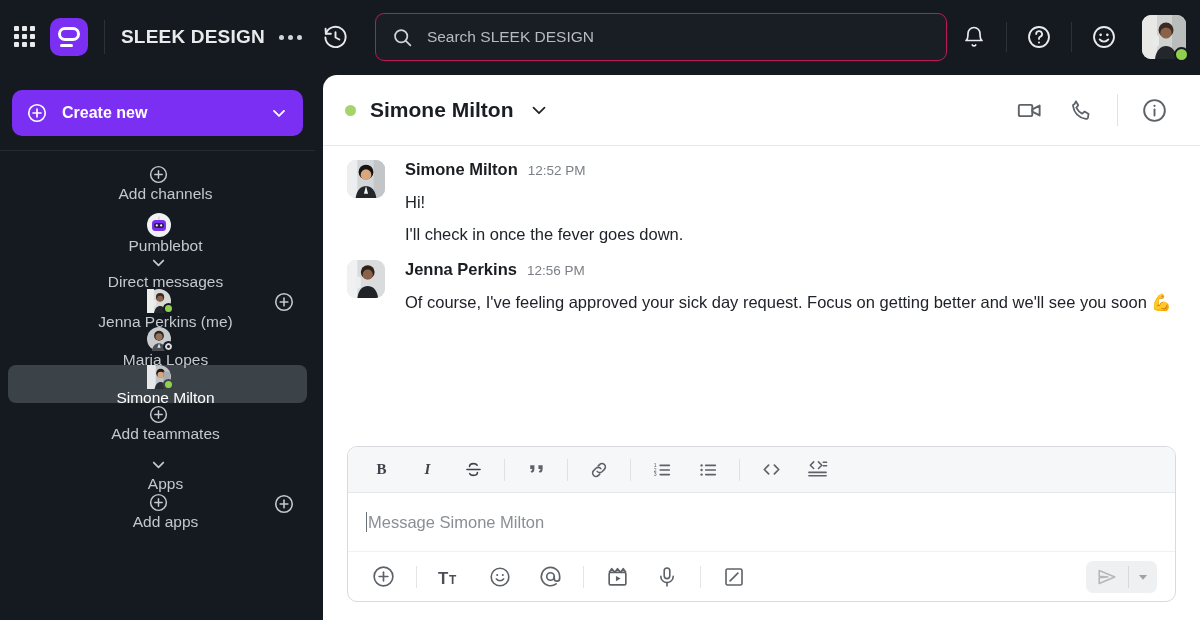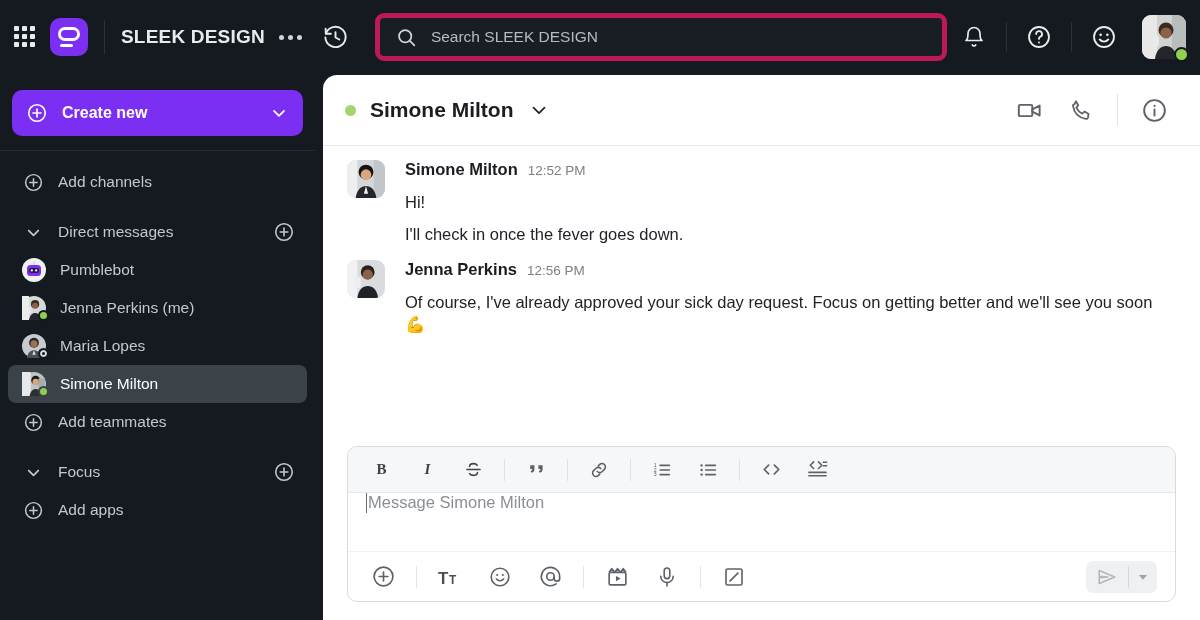--- a/index.html
+++ b/index.html
@@ -38,21 +38,21 @@
     color: #e9eaec; font-size: 19px; font-weight: bold; letter-spacing: .2px;
     white-space: nowrap; cursor: pointer;
   }
   .dots-btn {
     margin-left: 12px; display: flex; gap: 4px; align-items: center; cursor: pointer; padding: 6px 2px;
   }
   .dots-btn i { width:5px; height:5px; border-radius:50%; background:#cfd3d7; display:block; }
   .history-btn { margin-left: 18px; cursor: pointer; display: flex; align-items: center; }
   .search-wrap {
     margin-left: 26px; width: 572px; height: 48px;
-    border: 5px solid #be185d; border-radius: 9px; background: #181e24;
+    border: 1px solid #be185d; border-radius: 9px; background: #181e24;
     display: flex; align-items: center; padding: 0 16px; cursor: text;
   }
   .search-input {
     flex: 1; background: transparent; border: none; outline: none;
     color: #cfd3d7; font-size: 15.5px; font-family: "Liberation Sans", sans-serif; margin-left: 14px;
   }
   .search-input::placeholder { color: #b7bbc0; }
   .top-right { margin-left: auto; display: flex; align-items: center; padding-right: 14px; }
   .ticon { width: 34px; height: 34px; display:flex; align-items:center; justify-content:center; cursor:pointer; margin: 0 9px; }
   .vdiv { width:1px; height:30px; background:#2c3238; margin: 0 6px; }
@@ -73,21 +73,21 @@
   }
   .create-new {
     margin: 0 12px; height: 46px; border-radius: 10px; background: #7b2ff2;
     display: flex; align-items: center; padding: 0 14px; cursor: pointer;
   }
   .create-new .label { color:#fff; font-size:16px; font-weight:bold; margin-left:14px; }
   .create-new .chev { margin-left:auto; }
   .sb-sep { height:1px; background:#252b31; margin: 14px 0 0 0; }
   .sb-row {
     height: 38px; display:flex; align-items:center; padding: 0 12px 0 14px;
-    color:#c3c8cd; font-size:15.5px; cursor:pointer; border-radius:8px; margin: 0 8px;
+    color:#c3c8cd; font-size:15.5px; cursor:pointer; border-radius:8px; margin: 0 8px; flex-direction: column;
   }
   .sb-row .ic { width:22px; display:flex; align-items:center; justify-content:center; flex:0 0 22px; }
   .sb-row .txt { margin-left:14px; white-space:nowrap; }
   .sb-row .plus-right { margin-left:auto; }
   .sb-row.sel { background:#3b4248; color:#fff; }
   .sb-row.sel .txt { color:#fff; }
   .sb-grp { margin-top: 12px; }
   .sb-av { width:24px; height:24px; border-radius:50%; position:relative; flex:0 0 24px; }
   .sb-av .pic { width:24px; height:24px; border-radius:50%; overflow:hidden; }
   .sb-av .st {
@@ -132,21 +132,21 @@
     margin: 12px 24px 18px 24px; border:1px solid #d7dade; border-radius:10px;
     display:flex; flex-direction:column; overflow:hidden; background:#fff;
   }
   .fmt-bar {
     height: 46px; background:#f6f7f9; border-bottom:1px solid #e6e8ea;
     display:flex; align-items:center; padding: 0 16px;
   }
   .fbtn { width:34px; height:30px; display:flex; align-items:center; justify-content:center; cursor:pointer; margin-right:12px; color:#5d6268; }
   .fsep { width:1px; height:22px; background:#dfe2e5; margin: 0 14px 0 2px; }
   .ta {
-    height: 58px; display:flex; padding: 0 18px;
+    height: 58px; display:flex; align-items:center; padding: 0 18px;
   }
   .caret { width:1px; height:20px; background:#6b7075; margin-right:1px; }
   .ph { color:#8a8f95; font-size:16.5px; }
   .act-bar {
     height: 50px; display:flex; align-items:center; padding: 0 18px; border-top:1px solid #eff1f3;
   }
   .abtn { width:34px; height:32px; display:flex; align-items:center; justify-content:center; cursor:pointer; color:#5d6268; margin-right:16px; }
   .asep { width:1px; height:22px; background:#e2e5e8; margin: 0 16px 16px 0; align-self:center; margin-bottom:0; }
   .send-grp {
     margin-left:auto; display:flex; align-items:center; background:#eef0f2; border-radius:7px; overflow:hidden; height:32px;
@@ -268,47 +268,47 @@
               <line x1="12" y1="7.8" x2="12" y2="16.2"></line>
               <line x1="7.8" y1="12" x2="16.2" y2="12"></line>
           </svg>
         </span>
         <span class="txt">Add channels</span>
       </div>
     </div>
 
     <div class="sb-grp">
       <div class="sb-row">
-        <span class="ic">
-          <svg width="19" height="19" viewBox="0 0 24 24" fill="none" stroke="#c3c8cd" stroke-width="2.2" stroke-linecap="round" stroke-linejoin="round">
-              <polyline points="6,9.5 12,15.5 18,9.5"></polyline>
-            </svg>
-        </span>
-        <span class="txt">Direct messages</span>
-        <span class="plus-right">
-          <svg width="22" height="22" viewBox="0 0 24 24" fill="none" stroke="#c3c8cd" stroke-width="1.7" stroke-linecap="round">
-            <circle cx="12" cy="12" r="9"></circle>
-              <line x1="12" y1="7.8" x2="12" y2="16.2"></line>
-              <line x1="7.8" y1="12" x2="16.2" y2="12"></line>
-          </svg>
-        </span>
-      </div>
-
-      <div class="sb-row">
         <span class="sb-av">
           <span class="pic"><svg width="24" height="24" viewBox="0 0 24 24">
             <circle cx="12" cy="12" r="12" fill="#f0f1f3"></circle>
             <rect x="5" y="7" width="14" height="11" rx="3.5" fill="#7b2ff2"></rect>
             <rect x="7" y="10" width="10" height="5" rx="2" fill="#2b1a4a"></rect>
             <circle cx="9.8" cy="12.4" r="1.1" fill="#fff"></circle>
                 <circle cx="14.2" cy="12.4" r="1.1" fill="#fff"></circle>
             <rect x="11.3" y="3.5" width="1.4" height="3.5" fill="#cfd3d7"></rect>
           </svg></span>
         </span>
         <span class="txt">Pumblebot</span>
+      </div>
+
+      <div class="sb-row">
+        <span class="ic">
+          <svg width="19" height="19" viewBox="0 0 24 24" fill="none" stroke="#c3c8cd" stroke-width="2.2" stroke-linecap="round" stroke-linejoin="round">
+              <polyline points="6,9.5 12,15.5 18,9.5"></polyline>
+            </svg>
+        </span>
+        <span class="txt">Direct messages</span>
+        <span class="plus-right">
+          <svg width="22" height="22" viewBox="0 0 24 24" fill="none" stroke="#c3c8cd" stroke-width="1.7" stroke-linecap="round">
+            <circle cx="12" cy="12" r="9"></circle>
+              <line x1="12" y1="7.8" x2="12" y2="16.2"></line>
+              <line x1="7.8" y1="12" x2="16.2" y2="12"></line>
+          </svg>
+        </span>
       </div>
 
       <div class="sb-row">
         <span class="sb-av">
           <span class="pic"><svg width="24" height="24" viewBox="0 0 44 44">
             <circle cx="22" cy="22" r="22" fill="#d7d9d8"></circle>
             <rect x="0" y="0" width="13" height="44" fill="#eceeeb"></rect>
             <circle cx="24" cy="15" r="7.5" fill="#3a2a22"></circle>
             <circle cx="24" cy="18" r="5.6" fill="#8b6249"></circle>
             <path d="M13 44c1-9 6-13 11-13s10 4 11 13z" fill="#23262a"></path>
@@ -360,21 +360,21 @@
       </div>
     </div>
 
     <div class="sb-grp">
       <div class="sb-row">
         <span class="ic">
           <svg width="19" height="19" viewBox="0 0 24 24" fill="none" stroke="#c3c8cd" stroke-width="2.2" stroke-linecap="round" stroke-linejoin="round">
               <polyline points="6,9.5 12,15.5 18,9.5"></polyline>
             </svg>
         </span>
-        <span class="txt">Focus</span>
+        <span class="txt">Apps</span>
         <span class="plus-right">
           <svg width="22" height="22" viewBox="0 0 24 24" fill="none" stroke="#c3c8cd" stroke-width="1.7" stroke-linecap="round">
             <circle cx="12" cy="12" r="9"></circle>
               <line x1="12" y1="7.8" x2="12" y2="16.2"></line>
               <line x1="7.8" y1="12" x2="16.2" y2="12"></line>
           </svg>
         </span>
       </div>
       <div class="sb-row">
         <span class="ic">
@@ -459,21 +459,21 @@
             <path d="M12 44c1.2-10 6.4-14 12-14s10.8 4 12 14z" fill="#1f2226"></path>
             <rect x="9" y="19" width="7" height="14" rx="3.5" fill="#eceeef"></rect>
           </svg>
             </div>
         </div>
         <div class="msg-body">
           <div class="msg-head">
             <span class="msg-author">Jenna Perkins</span>
             <span class="msg-time">12:56 PM</span>
           </div>
-          <div class="msg-line first">Of course, I've already approved your sick day request. Focus on getting better and we'll see you soon 💪</div>
+          <div class="msg-line first">Of course, I've feeling approved your sick day request. Focus on getting better and we'll see you soon 💪</div>
         </div>
       </div>
     </div>
 
     <div class="composer">
       <div class="fmt-bar">
         <div class="fbtn">
           <svg width="19" height="19" viewBox="0 0 24 24">
               <text x="12" y="18" font-family="Liberation Serif, serif" font-size="19" font-weight="bold" text-anchor="middle" fill="#3f444a">B</text>
             </svg>

